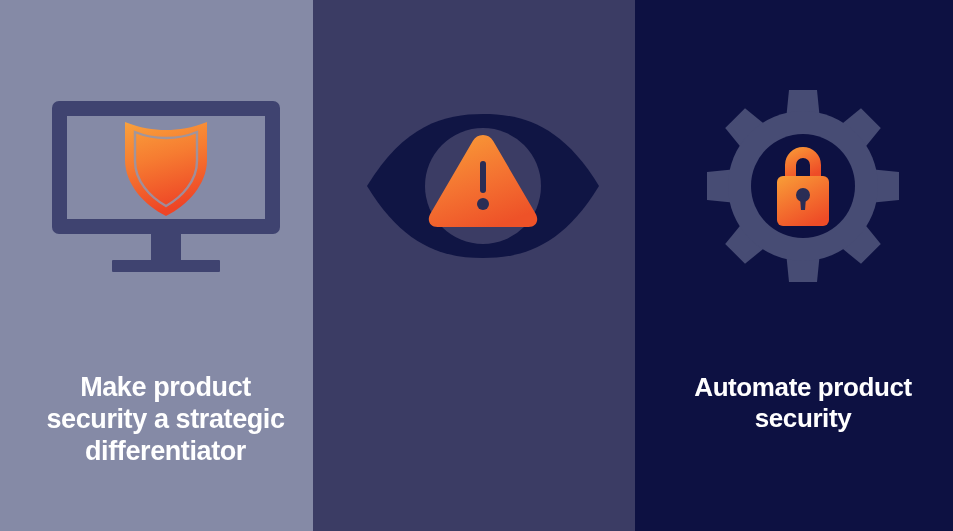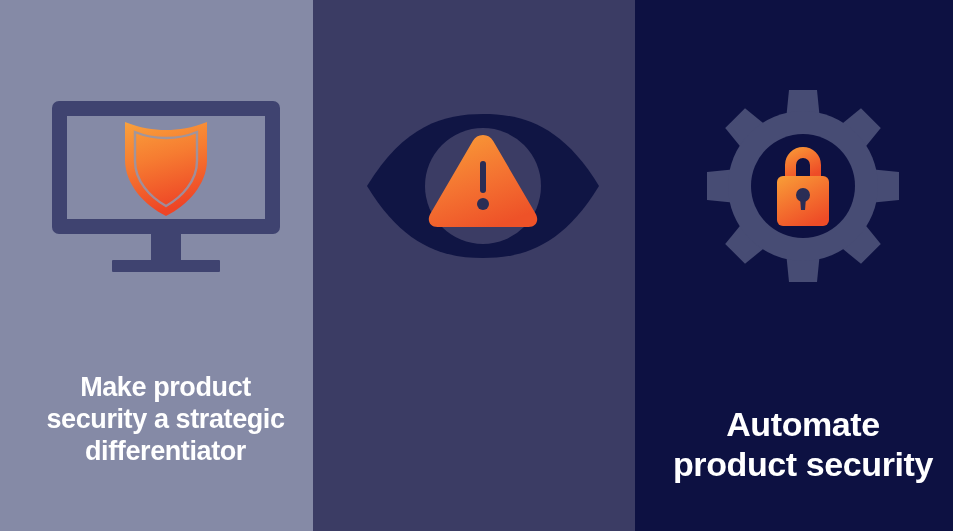--- a/index.html
+++ b/index.html
@@ -41,21 +41,21 @@
     padding:0 10px;
     text-align:center;
     color:#ffffff;
     font-weight:bold;
     font-size:27px;
     line-height:1.18;
     letter-spacing:-0.4px;
   }
   .panel-1 .caption { font-size:27px; }
   .panel-2 .caption { font-size:26px; }
-  .panel-3 .caption { font-size:34px;margin-top:32px; }
+  .panel-3 .caption { font-size:26px; }
 </style>
 </head>
 <body>
 
 <div class="board">
 
   <div class="panel panel-1">
     <div class="icon-area">
       <svg width="232" height="175" viewBox="0 0 232 175">
         <defs>

